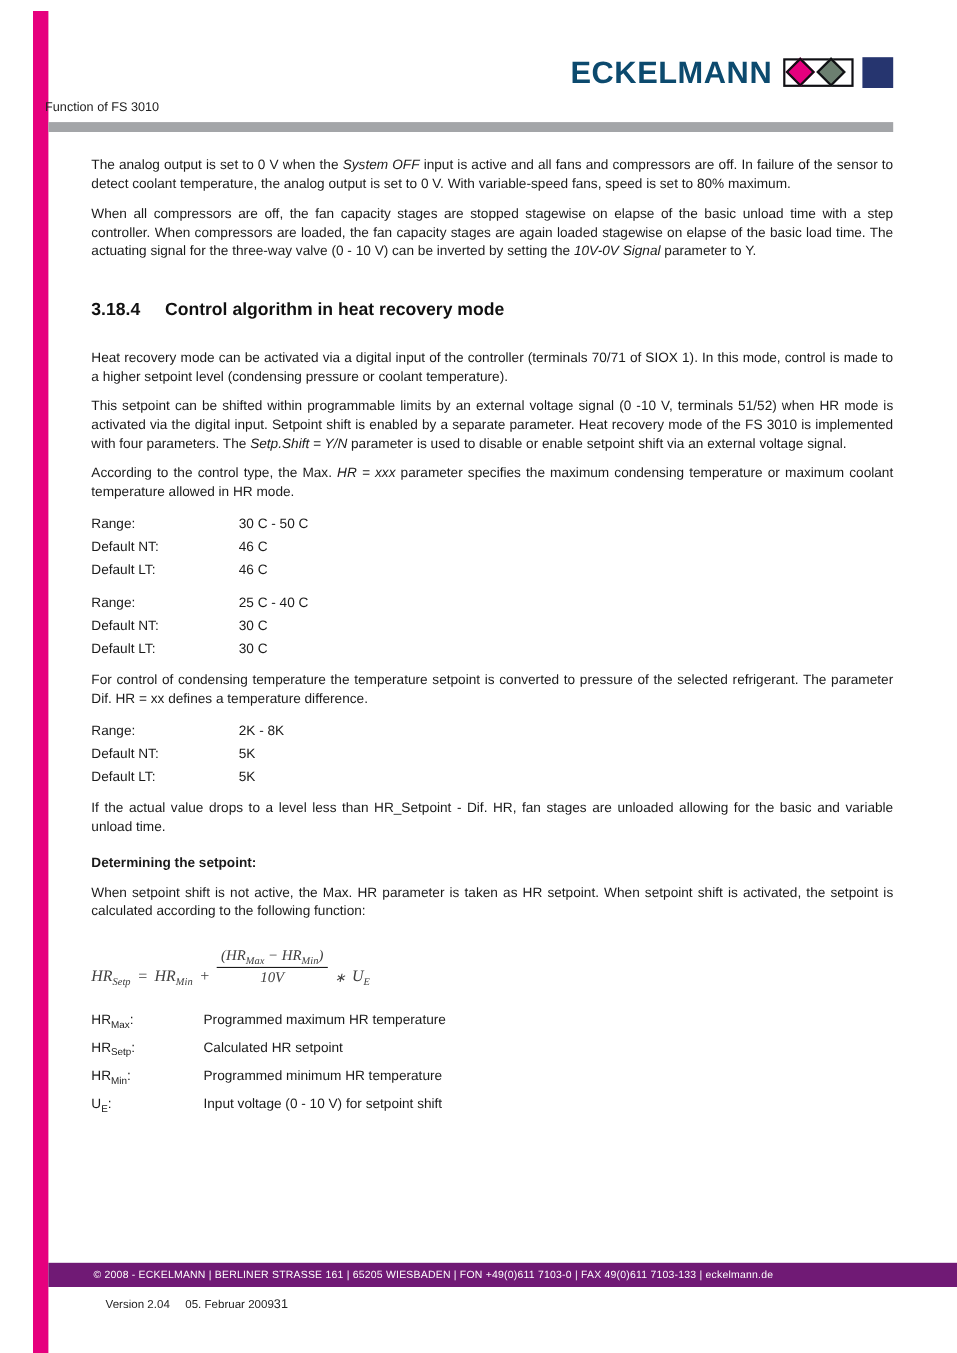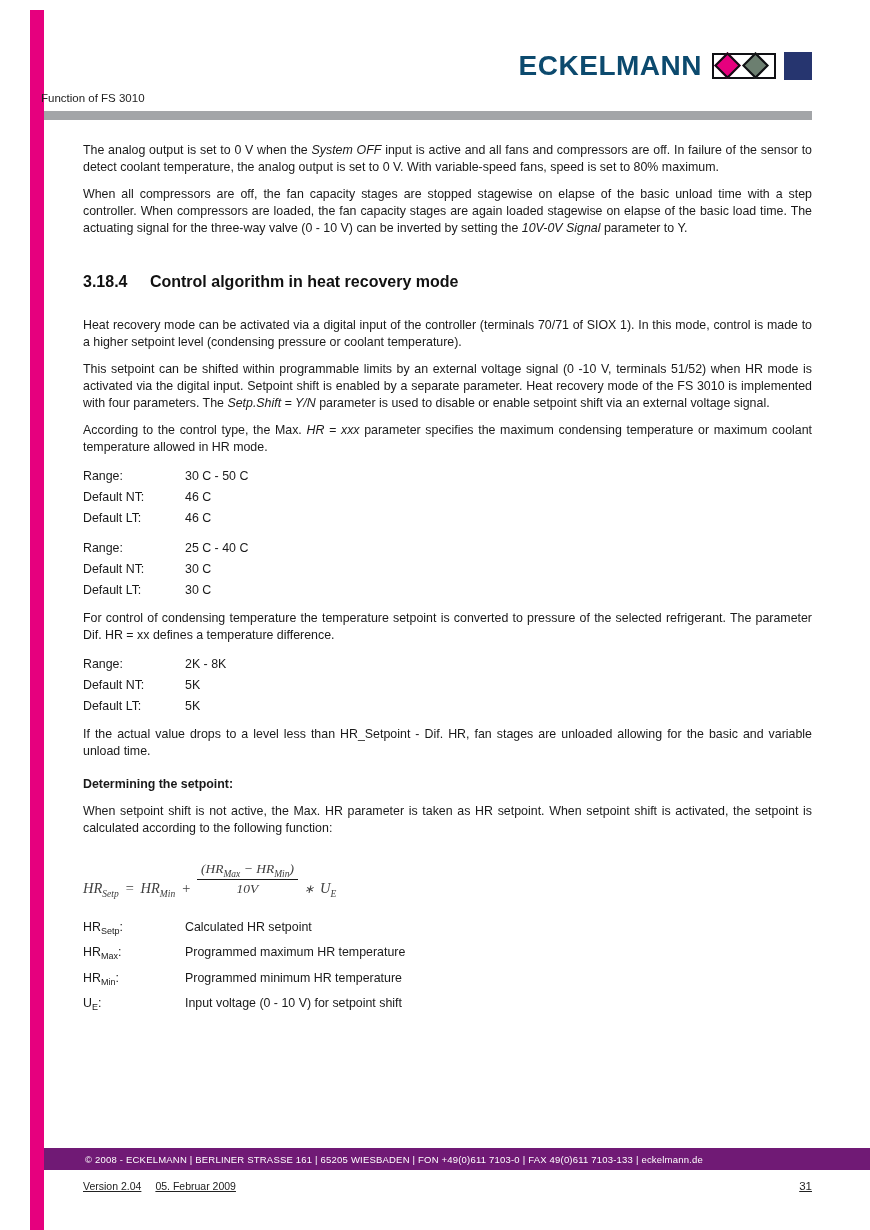--- a/index.html
+++ b/index.html
@@ -88,21 +88,21 @@
 
   .section-heading {
     margin: 36px 0 26px 0;
     font-size: 16px;
     font-weight: 700;
     color: #111;
   }
   .section-heading .h-num { margin-right: 18px; }
 
   .spec { margin: 2px 0 9px 0; }
-  .spec-row { display: flex; line-height: 21px; font-size: 12.4px; }
+  .spec-row { display: flex; line-height: 21px; font-size: 12.4px; gap: 32px; }
   .spec-term { width: 102px; flex: 0 0 102px; }
 
   .sub-heading {
     margin: 16px 0 10px 0;
     font-size: 12.4px;
     font-weight: 700;
     line-height: 17px;
   }
 
   
@@ -143,27 +143,25 @@
     padding-left: 41px;
     box-sizing: border-box;
   }
   .footer-bar span {
     color: #ffffff;
     font-size: 9.5px;
     letter-spacing: 0.2px;
   }
   .footer-meta {
     position: absolute;
-    left: 83px; right: 58px; top: 1180px;
+    left: 96px; right: 58px; top: 1180px;
     display: flex;
-    justify-content: space-between;
     align-items: baseline;
     font-size: 10.5px;
     color: #222;
-    text-decoration: underline;
   }
   .footer-meta .date { margin-left: 14px; }
   .page-num { font-size: 11.5px; }
 </style>
 </head>
 <body>
 
 <div class="page">
 
   <div class="left-bar"></div>
@@ -260,26 +258,26 @@
       <span class="f-frac">
         <span class="f-num"><span>(HR</span><sub>Max</sub><span> − HR</span><sub>Min</sub><span>)</span></span>
         <span class="f-den">10V</span>
       </span>
       <span class="f-op f-mul">∗</span>
       <span class="f-term"><span>U</span><sub>E</sub></span>
     </div>
 
     <div class="legend">
       <div class="legend-row">
+        <span class="legend-term"><span>HR</span><sub>Max</sub><span>:</span></span>
+        <span class="legend-def">Programmed maximum HR temperature</span>
+      </div>
+      <div class="legend-row">
         <span class="legend-term"><span>HR</span><sub>Setp</sub><span>:</span></span>
         <span class="legend-def">Calculated HR setpoint</span>
-      </div>
-      <div class="legend-row">
-        <span class="legend-term"><span>HR</span><sub>Max</sub><span>:</span></span>
-        <span class="legend-def">Programmed maximum HR temperature</span>
       </div>
       <div class="legend-row">
         <span class="legend-term"><span>HR</span><sub>Min</sub><span>:</span></span>
         <span class="legend-def">Programmed minimum HR temperature</span>
       </div>
       <div class="legend-row">
         <span class="legend-term"><span>U</span><sub>E</sub><span>:</span></span>
         <span class="legend-def">Input voltage (0 - 10 V) for setpoint shift</span>
       </div>
     </div>

